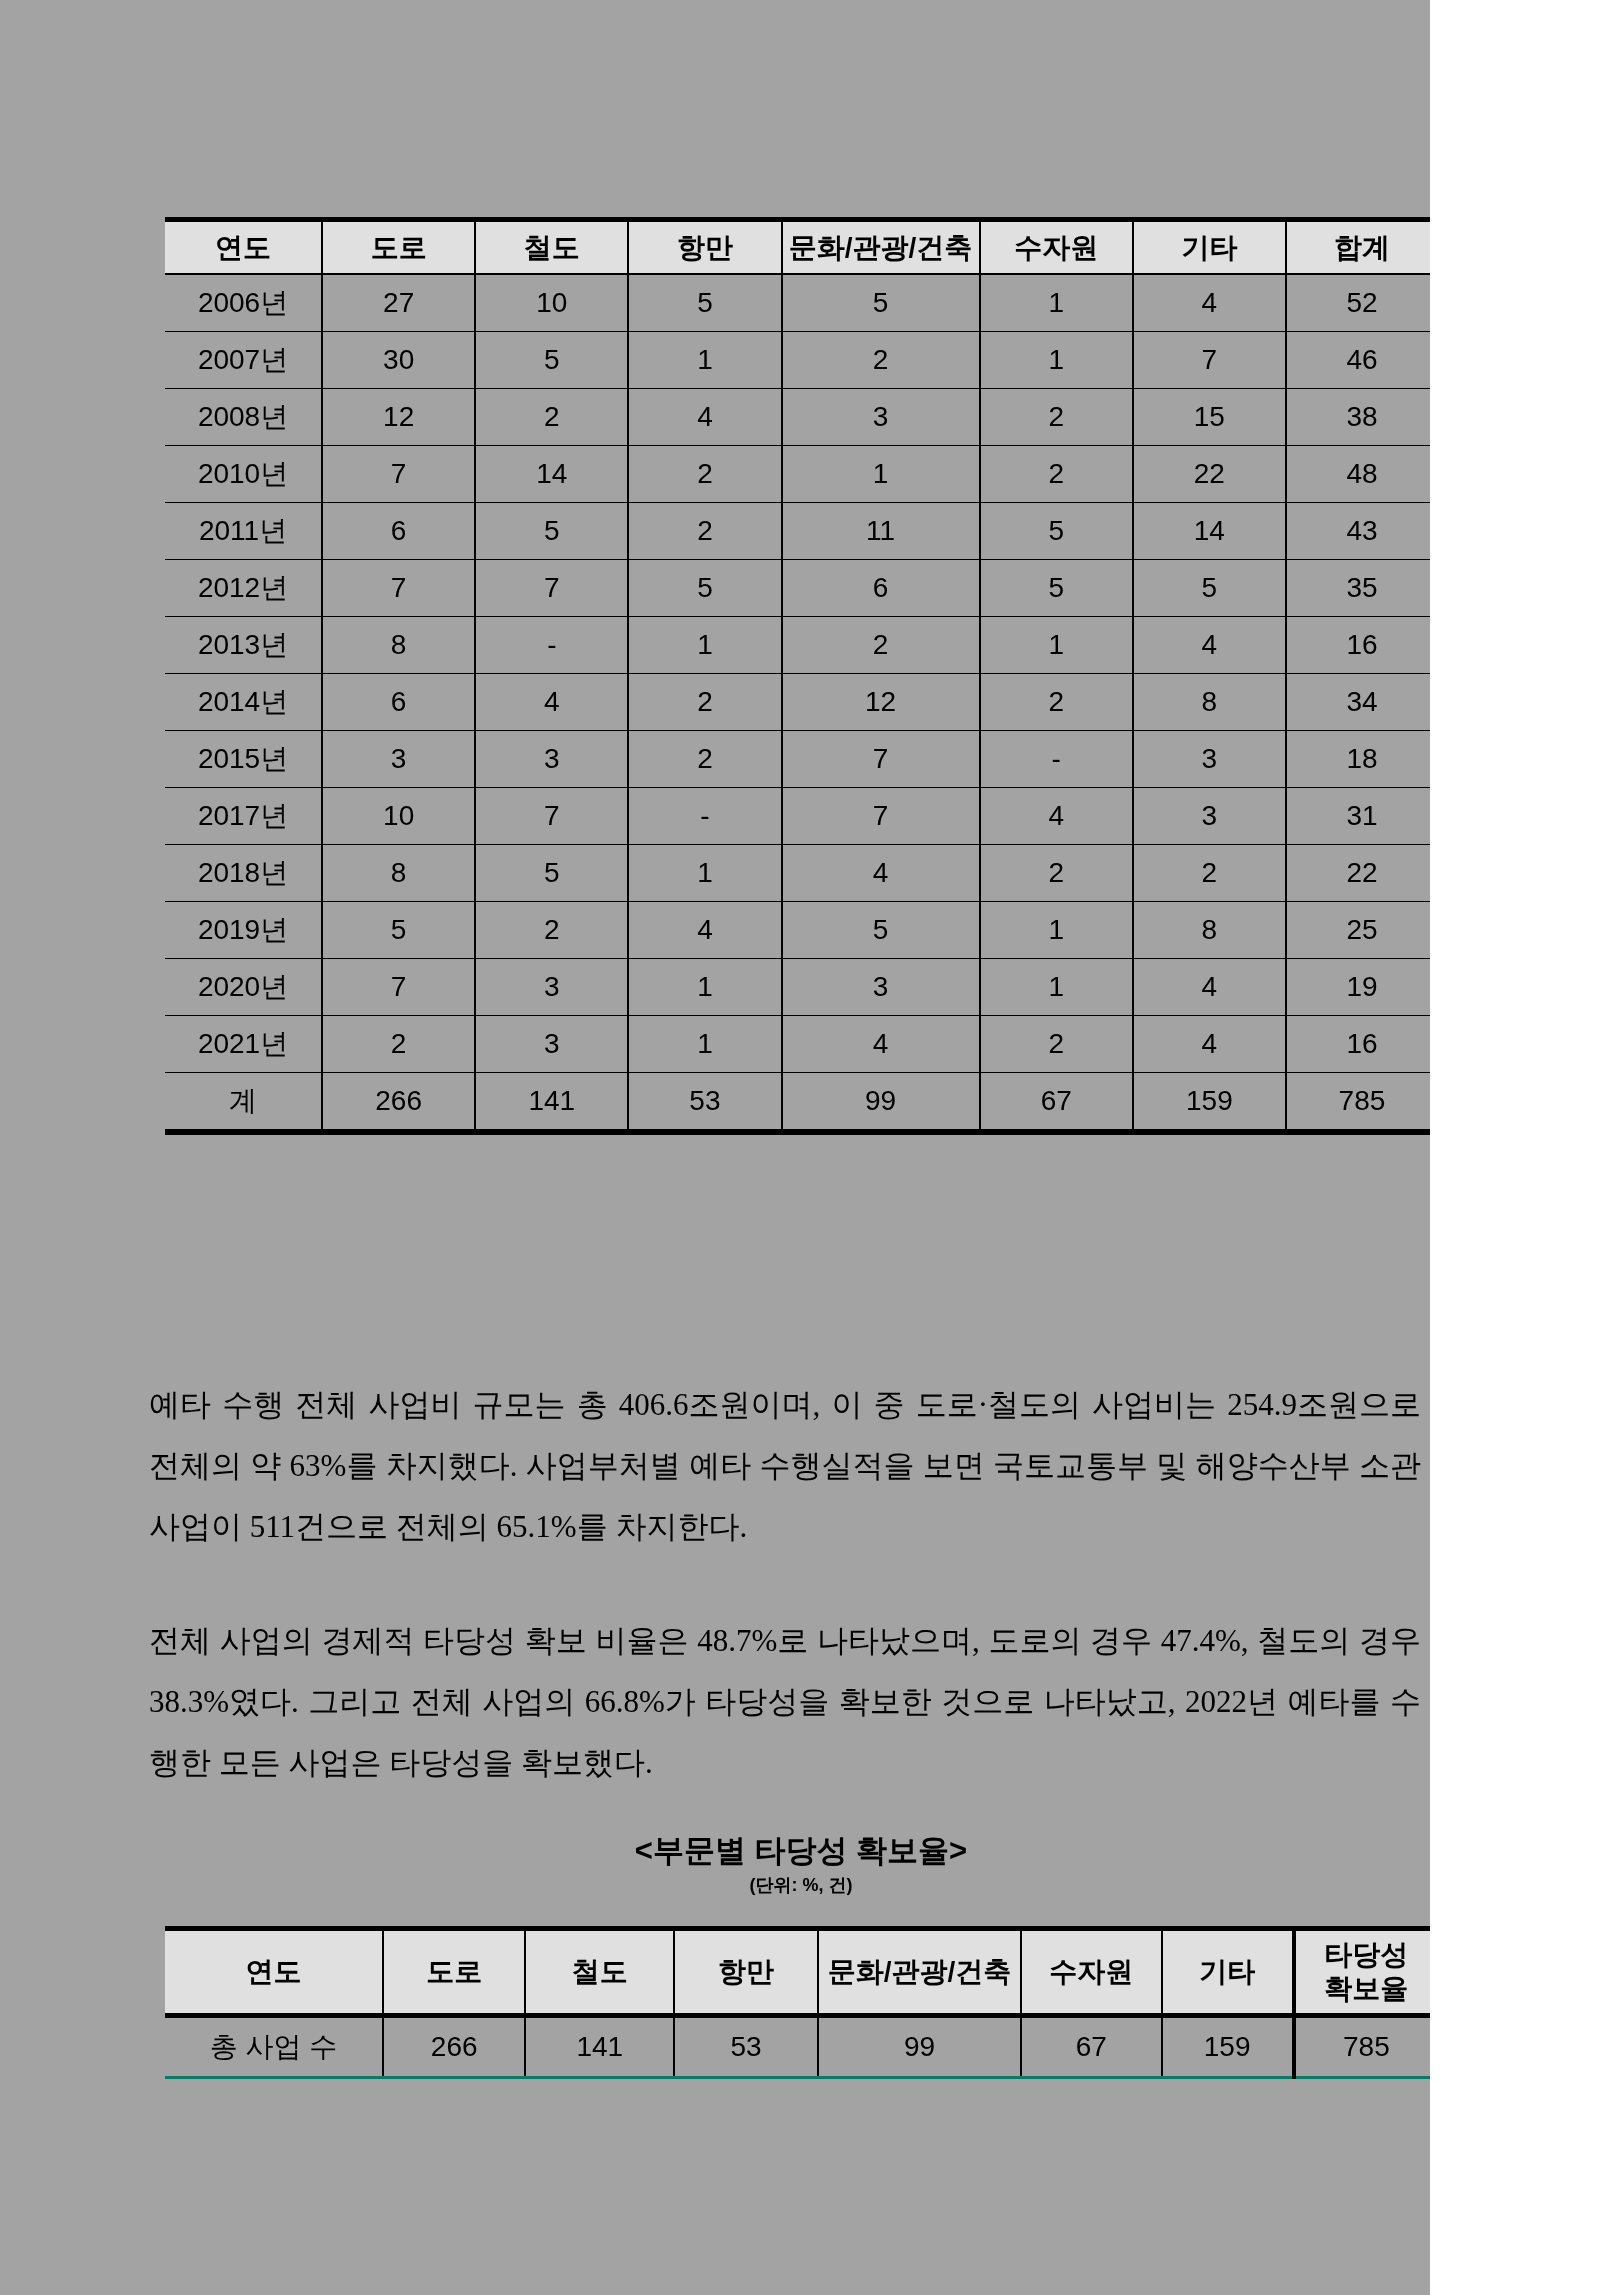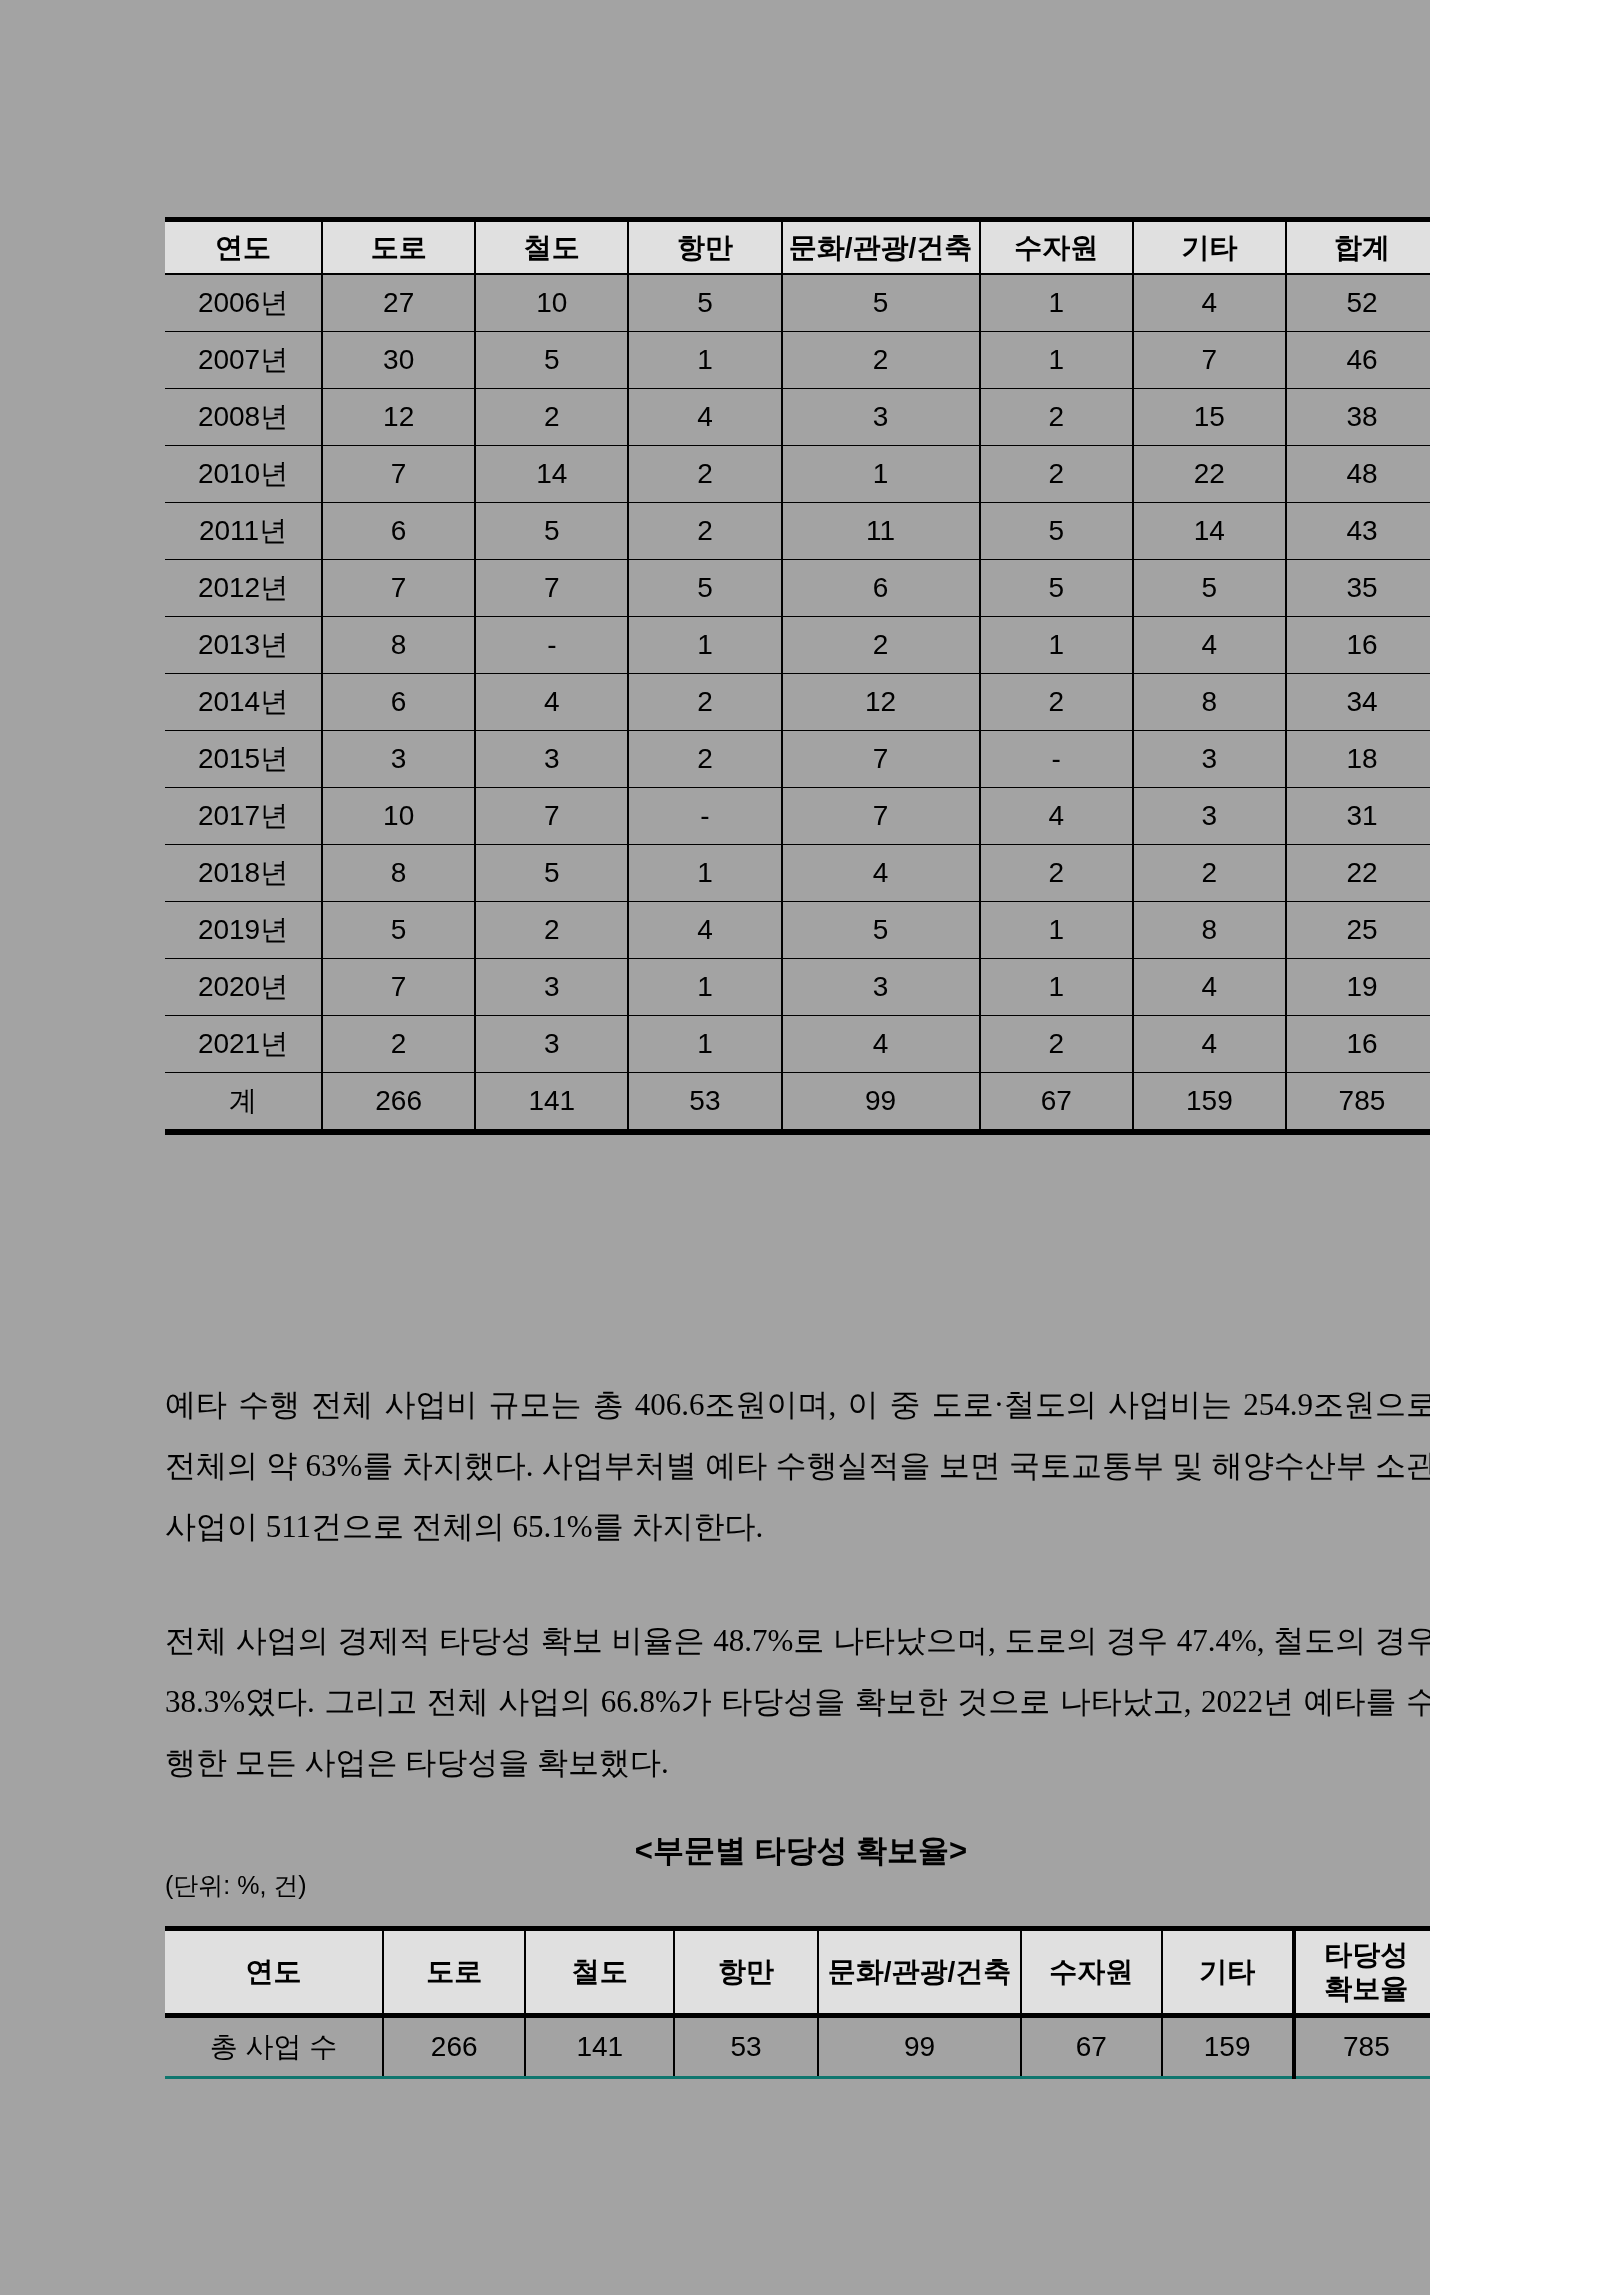--- a/index.html
+++ b/index.html
@@ -47,21 +47,21 @@
     height: 82px;
     border-bottom: 5.2px solid #000000;
     white-space: pre-line;
     line-height: 34px;
   }
   #table2 td { height: 58px; border-bottom: 3px solid #0f766e; }
   #table2 th.thick-left, #table2 td.thick-left { border-left: 4.6px solid #000000; }
 
   
   .para {
-    left: 165px;
+    left: 149px;
     width: 1272px;
     font-family: "Liberation Serif", serif;
     font-size: 31px;
     line-height: 61px;
     text-align: justify;
     text-align-last: left;
     word-break: normal;
     color: #000000;
   }
   .section-title {
@@ -69,24 +69,25 @@
     width: 1272px;
     text-align: center;
     font-weight: bold;
     font-size: 31px;
     line-height: 41px;
     font-family: "Liberation Sans", sans-serif;
   }
   .unit-label {
     left: 165px;
     width: 1272px;
-    text-align: left;
-    font-size: 25px;
+    text-align: center;
+    font-size: 18px;
     line-height: 33px;
     font-family: "Liberation Sans", sans-serif;
+    font-weight: bold;
   }
 </style>
 </head>
 <body>
 
 <div class="page">
 
   <div class="abs" style="left:165px; top:217px; width:1272px;">
     <table id="table1" class="doc-table">
       <colgroup>

